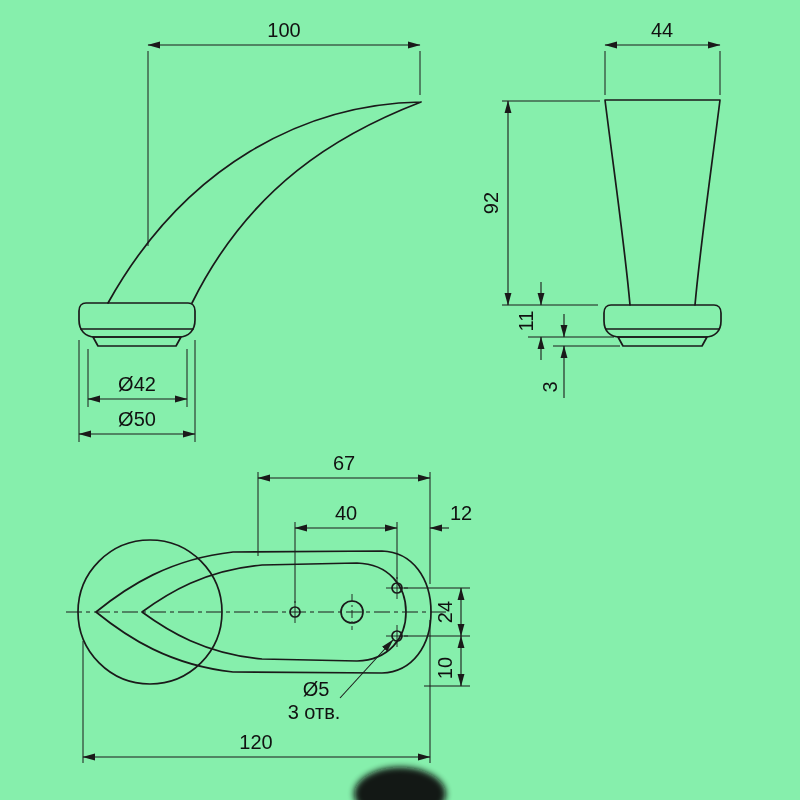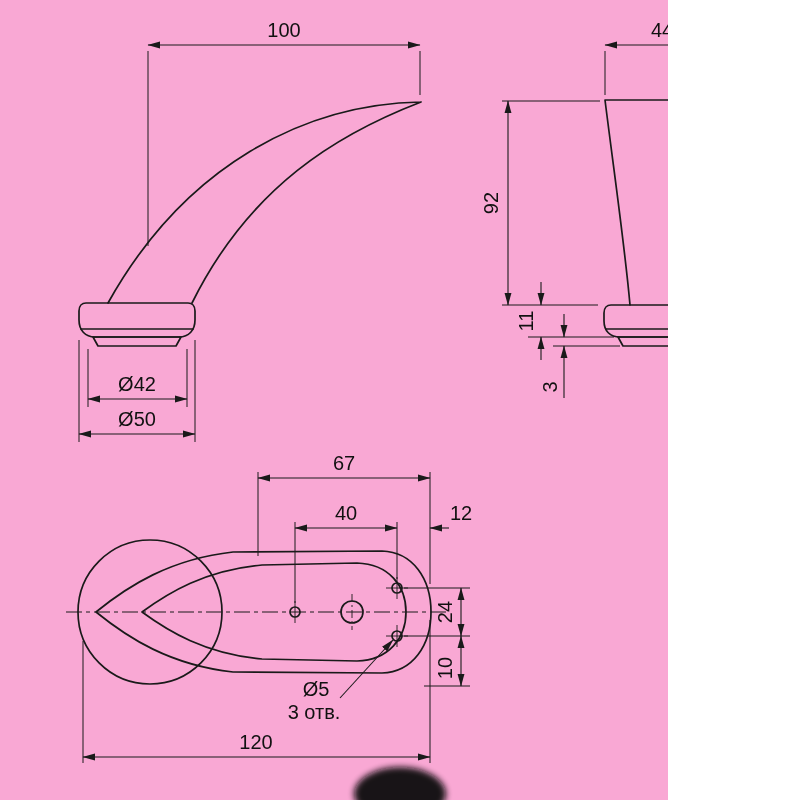--- a/index.html
+++ b/index.html
@@ -1,16 +1,16 @@
 <!DOCTYPE html>
 <html><head>
 <meta charset="utf-8">
 <style>
   html,body{margin:0;padding:0;background:#ffffff;}
-  .page{position:relative;width:668px;height:800px;background:#f9a8d4;overflow:hidden;
+  .page{position:relative;width:800px;height:800px;background:#86efac;overflow:hidden;
         font-family:"Liberation Sans", sans-serif;}
   svg{display:block;}
   svg text{font-family:"Liberation Sans", sans-serif;font-size:20px;fill:#111;}
   .obj{stroke:#1a1a1a;stroke-width:1.7;fill:none;stroke-linejoin:round;stroke-linecap:round;}
   .dim{stroke:#1a1a1a;stroke-width:1.1;fill:none;}
   .wit{stroke:#1a1a1a;stroke-width:1.0;fill:none;}
   .tick{stroke:#1a1a1a;stroke-width:0.9;fill:none;}
   .cline{stroke:#1a1a1a;stroke-width:1.0;fill:none;stroke-dasharray:16 4 4 4;}
   .cline2{stroke:#1a1a1a;stroke-width:0.9;fill:none;stroke-dasharray:8 3 2 3;}
 </style>

